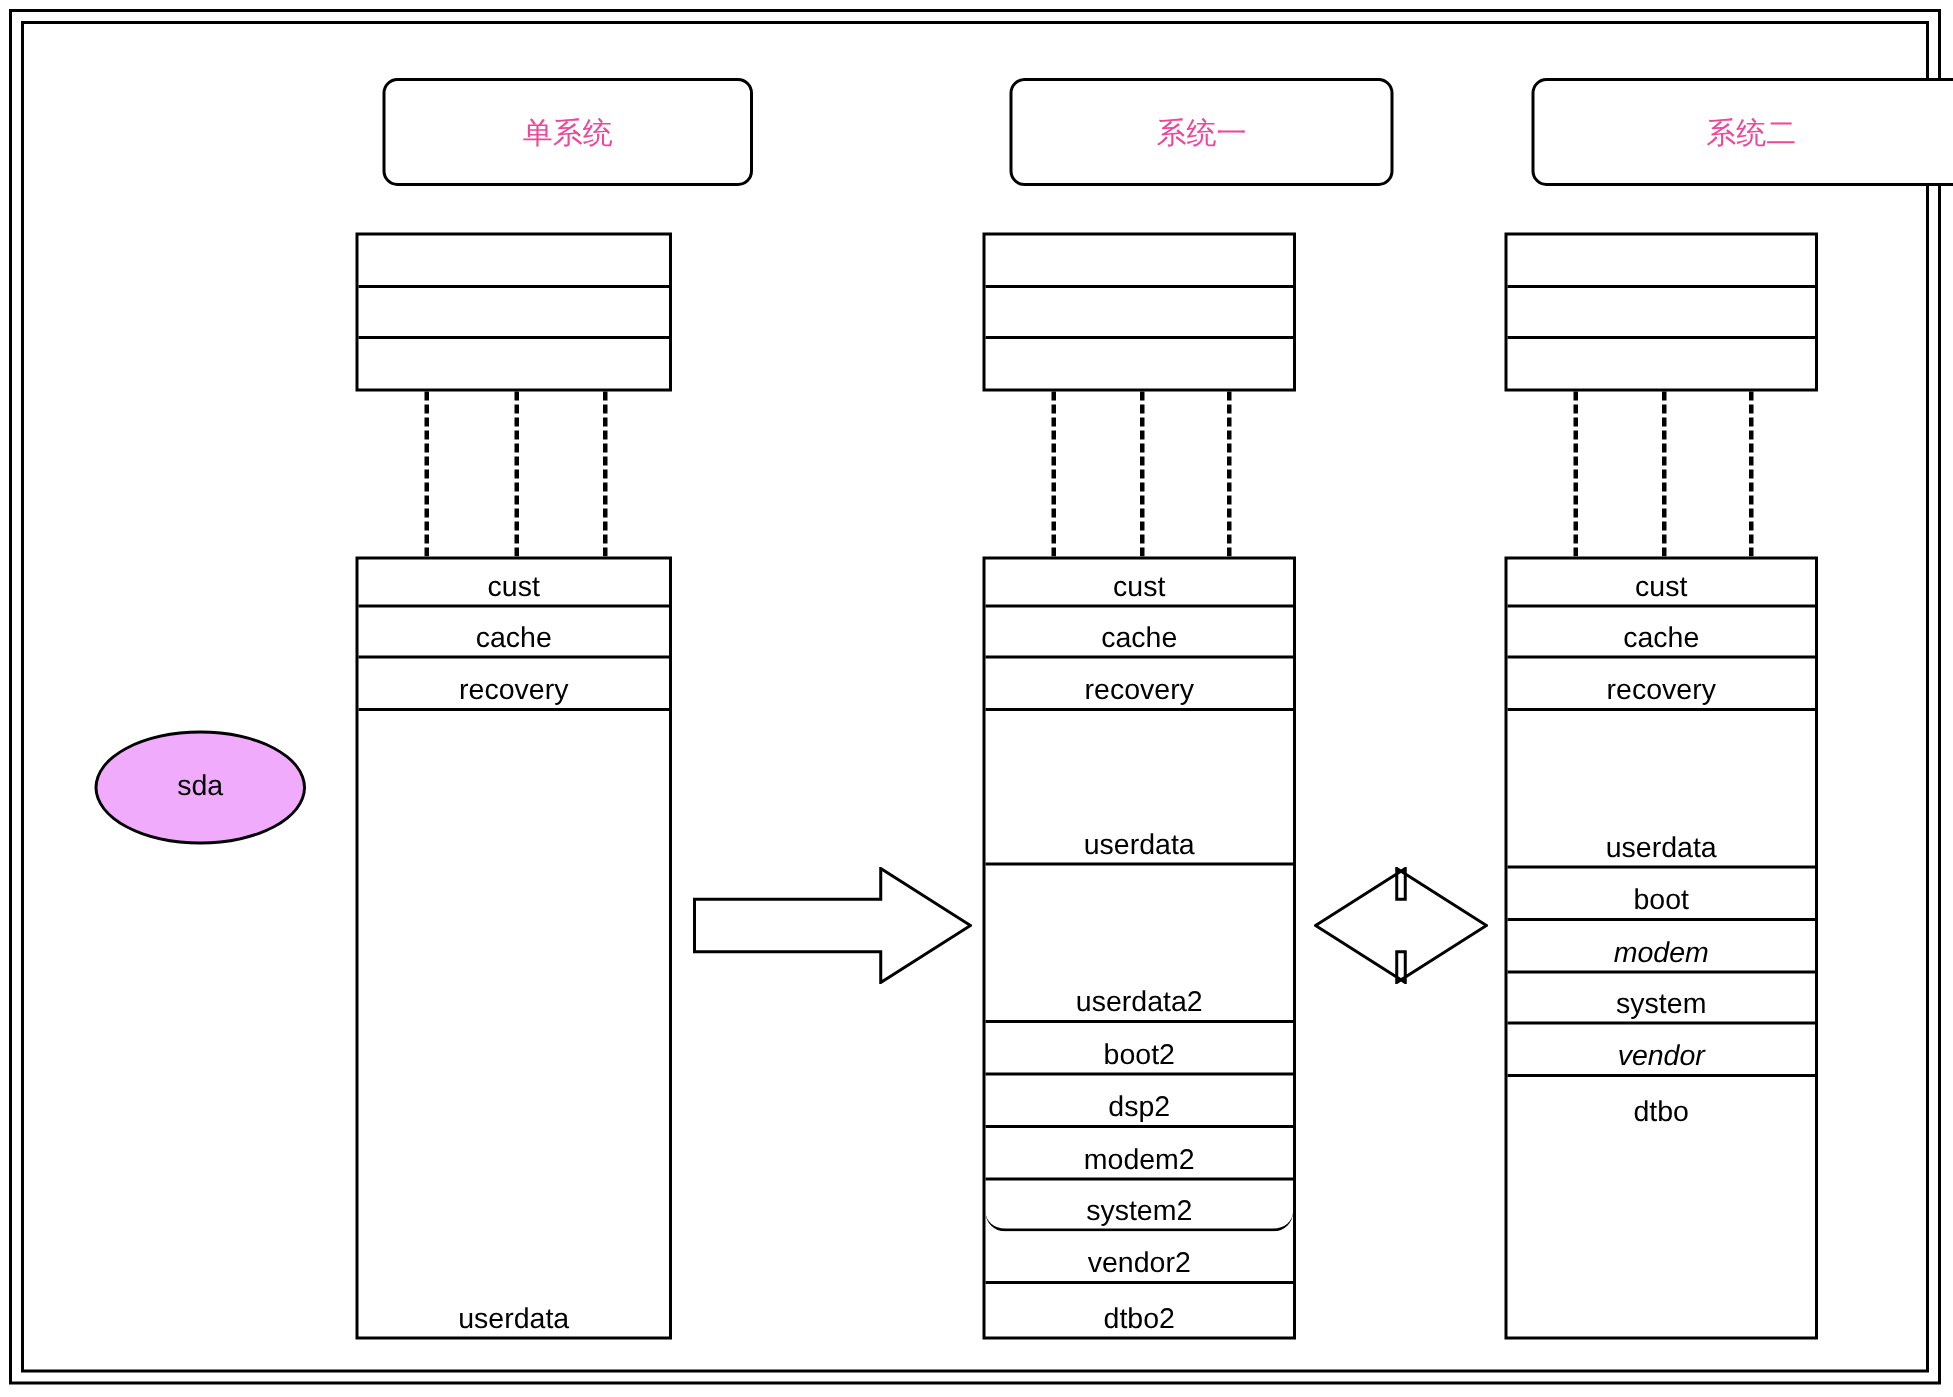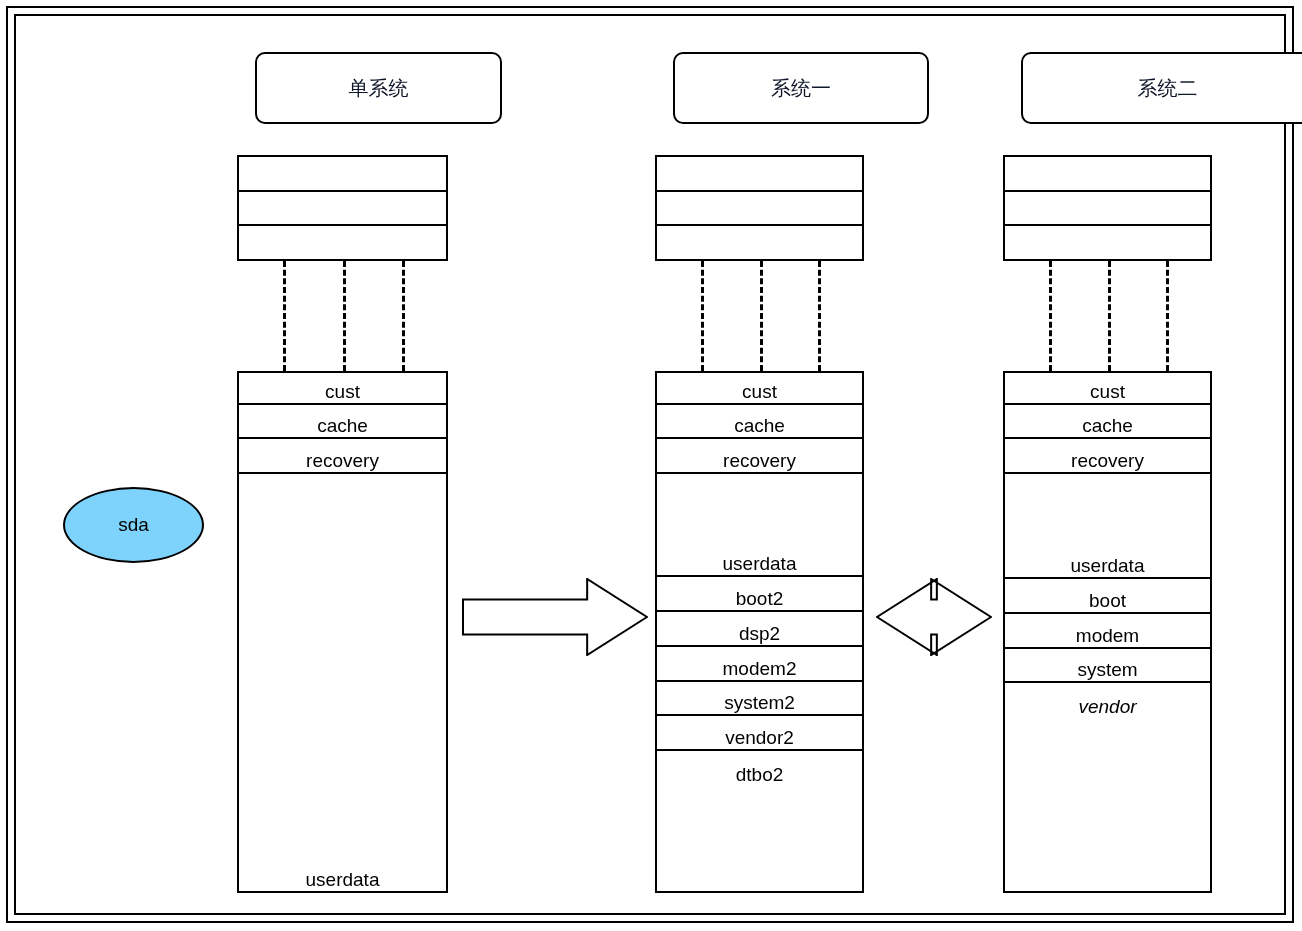--- a/index.html
+++ b/index.html
@@ -41,21 +41,21 @@
     position: absolute;
     height: 72px;
     border: 2px solid #000000;
     border-radius: 10px;
     box-sizing: border-box;
     background: #ffffff;
     display: flex;
     align-items: center;
     justify-content: center;
     font-size: 20px;
-    color: #0f172a;
+    color: #ec4899;
   }
   
   .top-box {
     position: absolute;
     top: 155px;
     height: 106px;
     border: 2px solid #000000;
     box-sizing: border-box;
     background: #ffffff;
     display: flex;
@@ -110,21 +110,21 @@
   
   .sda-ellipse {
     position: absolute;
     left: 63px;
     top: 487px;
     width: 141px;
     height: 76px;
     border: 2px solid #000000;
     border-radius: 50%;
     box-sizing: border-box;
-    background: #7dd3fc;
+    background: #f0abfc;
     display: flex;
     align-items: center;
     justify-content: center;
     font-size: 19px;
     color: #000000;
   }
 </style>
 </head>
 <body>
 
@@ -180,30 +180,33 @@
         </div>
         <div class="part-row" style="height: 34px; flex: 0 0 34px;">
           <span>cache</span>
         </div>
         <div class="part-row" style="height: 35px; flex: 0 0 35px;">
           <span>recovery</span>
         </div>
         <div class="part-row" style="height: 103px; flex: 0 0 103px;">
           <span>userdata</span>
         </div>
+        <div class="part-row" style="height: 105px; flex: 0 0 105px;">
+          <span>userdata2</span>
+        </div>
         <div class="part-row" style="height: 35px; flex: 0 0 35px;">
           <span>boot2</span>
         </div>
         <div class="part-row" style="height: 35px; flex: 0 0 35px;">
           <span>dsp2</span>
         </div>
         <div class="part-row" style="height: 35px; flex: 0 0 35px;">
           <span>modem2</span>
         </div>
-        <div class="part-row" style="height: 34px; flex: 0 0 34px;">
+        <div class="part-row" style="height: 34px; flex: 0 0 34px; border-radius: 13px;">
           <span>system2</span>
         </div>
         <div class="part-row" style="height: 35px; flex: 0 0 35px;">
           <span>vendor2</span>
         </div>
         <div class="part-row" style="height: 35px; flex: 0 0 35px;">
           <span>dtbo2</span>
         </div>
       </div>
       <div class="header-pill" style="left: 1021px; top: 52px; width: 293px;">
@@ -226,28 +229,31 @@
         </div>
         <div class="part-row" style="height: 35px; flex: 0 0 35px;">
           <span>recovery</span>
         </div>
         <div class="part-row" style="height: 105px; flex: 0 0 105px;">
           <span>userdata</span>
         </div>
         <div class="part-row" style="height: 35px; flex: 0 0 35px;">
           <span>boot</span>
         </div>
-        <div class="part-row" style="height: 35px; flex: 0 0 35px;">
+        <div class="part-row" style="height: 35px; flex: 0 0 35px; font-style: italic;">
           <span>modem</span>
         </div>
         <div class="part-row" style="height: 34px; flex: 0 0 34px;">
           <span>system</span>
         </div>
         <div class="part-row" style="height: 35px; flex: 0 0 35px; font-style: italic;">
           <span>vendor</span>
+        </div>
+        <div class="part-row" style="height: 35px; flex: 0 0 35px;">
+          <span>dtbo</span>
         </div>
       </div>
     </div>
   <div id="arrows-host">
       <div class="arrow-wrap" style="left: 462px; top: 578px; width: 186px; height: 78px;">
         <svg width="186" height="78" viewBox="0 0 186 78">
           <path d="M 1,21.45 L 125.16,21.45 L 125.16,1 L 185,39 L 125.16,77 L 125.16,56.55 L 1,56.55 Z" fill="#ffffff" stroke="#000000" stroke-width="2" stroke-linejoin="miter"></path>
         </svg>
       </div>
       <div class="arrow-wrap" style="left: 876px; top: 578px; width: 116px; height: 78px;">

